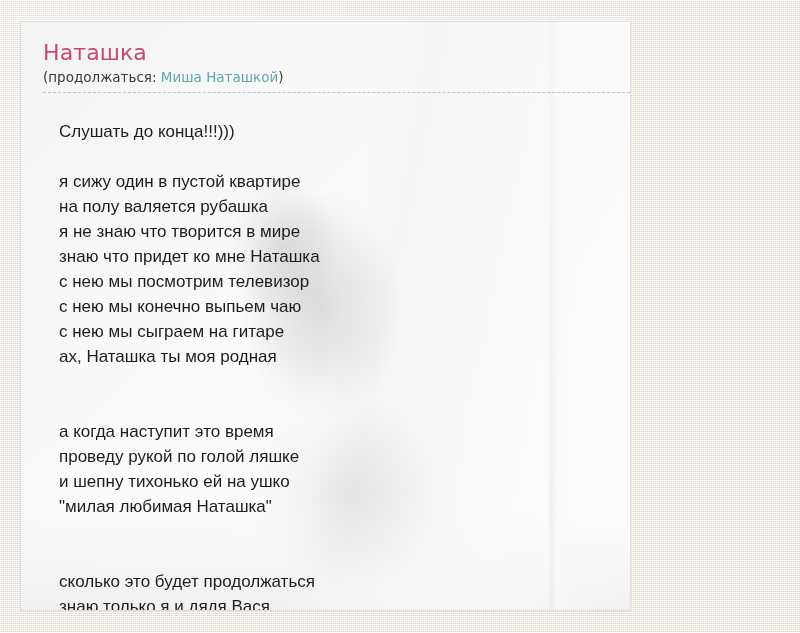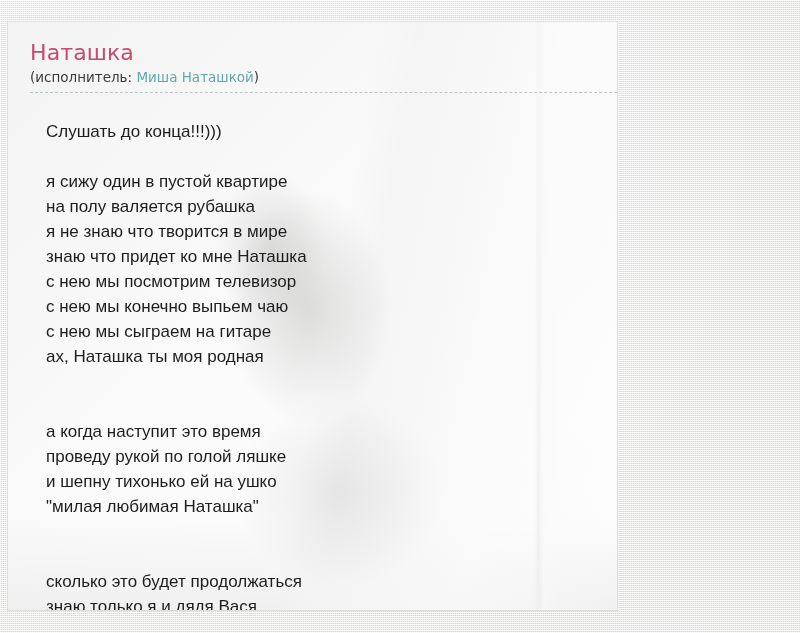--- a/index.html
+++ b/index.html
@@ -32,21 +32,21 @@
         rgba(255,255,255,0.80) 0px,
         rgba(255,255,255,0.80) 1px,
         rgba(208,197,186,0.30) 1px,
         rgba(208,197,186,0.30) 2px),
       radial-gradient(circle at 20% 18%, #fbf8f4 0%, #ece5dc 60%, #e6ded4 100%);
   }
 
   
   #content-card {
     position: absolute;
-    left: 7px;
+    left: 20px;
     top: 21px;
     width: 611px;
     height: 590px;
     background: #fbfbfb;
     border: 1px solid #dededd;
     box-sizing: border-box;
     overflow: hidden;
   }
 
   
@@ -137,21 +137,21 @@
 
 <div id="content-card" style="background: rgb(251, 251, 251); border-color: rgb(222, 222, 221);">
 
   <div id="card-photo"></div>
 
   <div id="card-inner">
 
     <h1 id="song-title" style="color: rgb(199, 74, 110);">Наташка</h1>
 
     <p id="performer-line">
-      <span>(исполнитель: </span><a id="performer-link" href="#" style="color: rgb(95, 168, 172);">Миша Наташкой</a><span>)</span>
+      <span>(продолжаться: </span><a id="performer-link" href="#" style="color: rgb(95, 168, 172);">Миша Наташкой</a><span>)</span>
     </p>
 
     <div id="header-divider" style="border-top-color: rgb(185, 194, 199);"></div>
 
     <div id="lyrics" style="color: rgb(29, 29, 29);"><div class="lyric-line">Слушать до конца!!!)))</div><div class="lyric-line blank">&nbsp;</div><div class="lyric-line">я сижу один в пустой квартире</div><div class="lyric-line">на полу валяется рубашка</div><div class="lyric-line">я не знаю что творится в мире</div><div class="lyric-line">знаю что придет ко мне Наташка</div><div class="lyric-line">с нею мы посмотрим телевизор</div><div class="lyric-line">с нею мы конечно выпьем чаю</div><div class="lyric-line">с нею мы сыграем на гитаре</div><div class="lyric-line">ах, Наташка ты моя родная</div><div class="lyric-line blank">&nbsp;</div><div class="lyric-line blank">&nbsp;</div><div class="lyric-line">а когда наступит это время</div><div class="lyric-line">проведу рукой по голой ляшке</div><div class="lyric-line">и шепну тихонько ей на ушко</div><div class="lyric-line">"милая любимая Наташка"</div><div class="lyric-line blank">&nbsp;</div><div class="lyric-line blank">&nbsp;</div><div class="lyric-line">сколько это будет продолжаться</div><div class="lyric-line">знаю только я и дядя Вася</div><div class="lyric-line">это я его зову Наташкой</div></div>
 
   </div>
 </div>
 
 </body></html>

